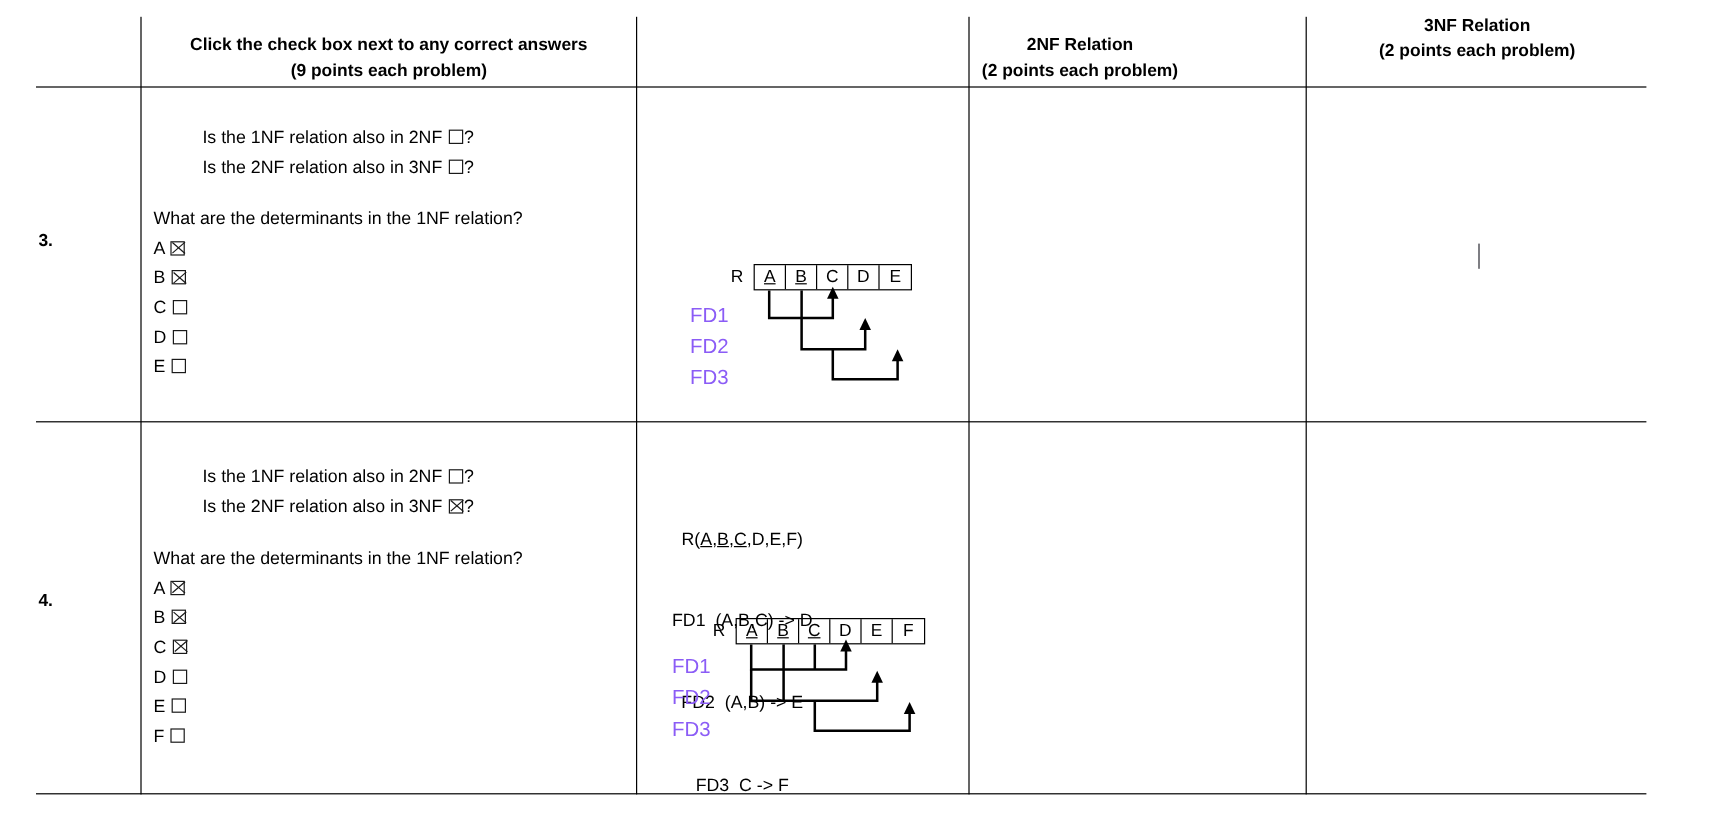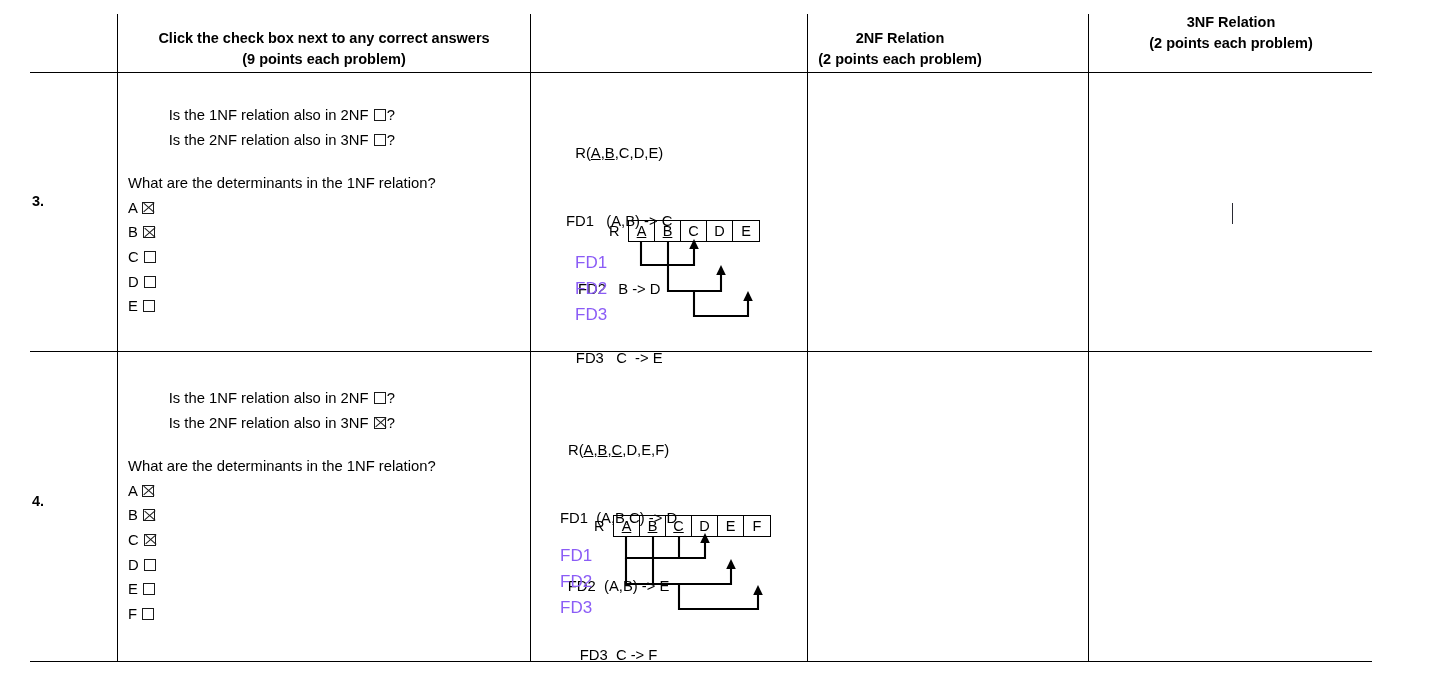--- a/index.html
+++ b/index.html
@@ -186,26 +186,20 @@
     </span>
     <span class="spacer"></span>
     <span class="qline">What are the determinants in the 1NF relation?</span>
     <span class="optrow"><span>A</span> <span class="cbox checked"></span></span>
     <span class="optrow"><span>B</span> <span class="cbox checked"></span></span>
     <span class="optrow"><span>C</span> <span class="cbox"></span></span>
     <span class="optrow"><span>D</span> <span class="cbox"></span></span>
     <span class="optrow"><span>E</span> <span class="cbox"></span></span>
   </div>
 
-  <div class="reltext" style="left:566px; top:96px;">
-    <span class="qline"><span>R(</span><span class="u">A</span>,<span class="u">B</span>,<span>C</span>,<span>D</span>,<span>E</span><span>)</span></span>
-    <span class="qline">FD1   (A,B) -&gt; C</span>
-    <span class="qline">FD2   B -&gt; D</span>
-    <span class="qline">FD3   C  -&gt; E</span>
-  </div>
 
   <div class="fddiag" style="left:575px; top:215px; width:220px; height:115px;">
     <div class="rlabel" style="left:34px; top:6px;">R</div>
     <div class="relrow" style="left:53px; top:5px;">
       <div class="attrcell"><span class="u">A</span></div>
       <div class="attrcell"><span class="u">B</span></div>
       <div class="attrcell"><span>C</span></div>
       <div class="attrcell"><span>D</span></div>
       <div class="attrcell"><span>E</span></div>
     </div>

